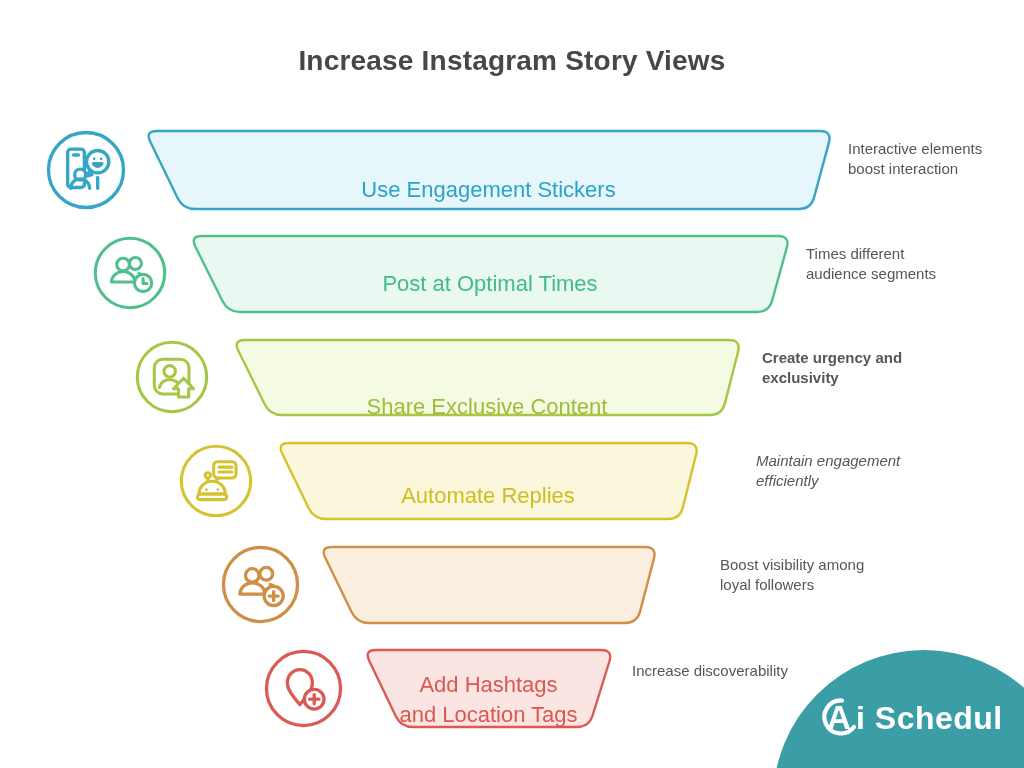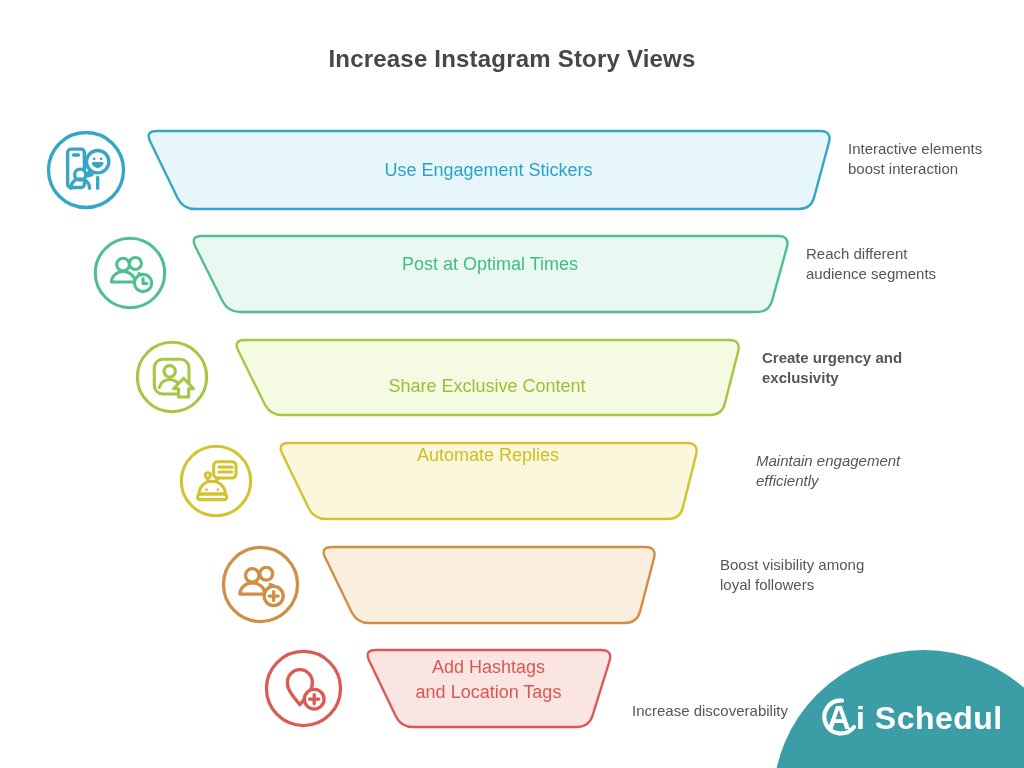--- a/index.html
+++ b/index.html
@@ -4,30 +4,31 @@
 <style>
   html,body{margin:0;padding:0;}
   body{
     width:1024px;height:768px;background:#ffffff;
     font-family:"Liberation Sans", sans-serif;
     position:relative;overflow:hidden;
   }
   .canvas{position:absolute;inset:0;}
   .title{
     position:absolute;left:0;right:0;top:45px;
-    text-align:center;font-size:24px;font-weight:700;color:#474747;
+    text-align:center;font-size:28px;font-weight:700;color:#474747;
     letter-spacing:.2px;
   }
   .row{position:absolute;inset:0;}
   .trap{position:absolute;overflow:visible;display:block;}
   .trap path{fill:var(--fill);stroke:var(--stroke);stroke-width:2.4px;}
   .label{
     position:absolute;display:flex;align-items:center;justify-content:center;
-    color:var(--text);font-size:18px;line-height:1.35;text-align:center;
+    color:var(--text);font-size:22px;line-height:1.35;text-align:center;
     white-space:pre-line;
+    margin-top:20px;
   }
   .note{
     position:absolute;width:195px;color:#565656;font-size:15px;line-height:1.32;
     white-space:pre-line;
   }
   .badge{position:absolute;color:var(--stroke);}
   .badge svg{display:block;width:100%;height:100%;}
   .icon-stroke{fill:none;stroke:currentColor;stroke-width:2;stroke-linecap:round;stroke-linejoin:round;}
   .icon-stroke-fill{fill:#ffffff;stroke:currentColor;stroke-width:2;stroke-linecap:round;stroke-linejoin:round;}
   .icon-dot{fill:currentColor;stroke:none;}
@@ -63,21 +64,21 @@
         <path class="icon-stroke" d="M28.5,20.2 Q31,23.6 33.5,20.2 Z"></path>
       </svg>
     </div>
   </div>
 
   <div class="row" style="--stroke: #4fc08d; --fill: #e9f8f0; --text: #42bc86;">
     <svg class="trap" style="left:190px;top:236px;" viewBox="0 0 600 76" width="600" height="76">
         <path d="M5.4,10.7 Q0,0 12.0,0.0 L588.0,0.0 Q600,0 596.8,11.6 L582.2,64.4 Q579,76 567.0,76.0 L50.0,76.0 Q38,76 32.6,65.3 Z"></path>
       </svg>
     <div class="label" style="left:190px;top:236px;width:600px;height:56px;">Post at Optimal Times</div>
-    <div class="note" style="left:806px;top:244px;">Reach different
+    <div class="note" style="left:806px;top:244px;">Times different
 audience segments</div>
     <div class="badge" style="left:93px;top:236px;width:74px;height:74px;">
       <svg viewBox="0 0 48 48">
         <circle class="icon-stroke" cx="24" cy="24" r="22.5"></circle>
         <circle class="icon-stroke" cx="27.5" cy="17.8" r="3.9"></circle>
         <path class="icon-stroke" d="M29.8,24.3 q4.3,0.9 4.3,4.9"></path>
         <circle class="icon-stroke-fill" cx="19.5" cy="18.5" r="4.1"></circle>
         <path class="icon-stroke-fill" d="M12,29.8 a7.6,6.8 0 0 1 15.2,0 Z"></path>
         <circle class="icon-stroke-fill" cx="32.5" cy="30.5" r="5.6"></circle>
         <path class="icon-stroke" d="M32.5,27.6 V30.8 H35"></path>
@@ -100,21 +101,21 @@
         <path class="icon-stroke" d="M15.8,30.8 a6.8,6.3 0 0 1 13.4,0"></path>
         <path class="icon-stroke-fill" d="M31.5,24.8 L38,31.6 H34.8 V37 H28.2 V31.6 H25 Z"></path>
       </svg>
     </div>
   </div>
 
   <div class="row" style="--stroke: #d4c32f; --fill: #fbf7dc; --text: #d0bd1f;">
     <svg class="trap" style="left:277px;top:443px;" viewBox="0 0 422 76" width="422" height="76">
         <path d="M5.3,10.8 Q0,0 12.0,0.0 L410.0,0.0 Q422,0 419.1,11.6 L405.9,64.4 Q403,76 391.0,76.0 L49.0,76.0 Q37,76 31.7,65.2 Z"></path>
       </svg>
-    <div class="label" style="left:277px;top:417px;width:422px;height:76px;">Automate Replies</div>
+    <div class="label" style="left:277px;top:438px;width:422px;height:76px;">Automate Replies</div>
     <div class="note" style="left:756px;top:451px;font-style:italic;">Maintain engagement
 efficiently</div>
     <div class="badge" style="left:179px;top:444px;width:74px;height:74px;">
       <svg viewBox="0 0 48 48">
         <circle class="icon-stroke" cx="24" cy="24" r="22.5"></circle>
         <rect class="icon-stroke-fill" x="22.5" y="11.5" width="14.5" height="10.5" rx="2.5"></rect>
         <line class="icon-stroke" x1="26" y1="15" x2="34.3" y2="15"></line>
         <line class="icon-stroke" x1="26" y1="18.2" x2="34.3" y2="18.2"></line>
         <path class="icon-stroke" d="M25.5,22.2 L22.4,25.8"></path>
         <circle class="icon-stroke" cx="18.7" cy="20.3" r="1.7"></circle>
@@ -145,21 +146,21 @@
       </svg>
     </div>
   </div>
 
   <div class="row" style="--stroke: #d95b53; --fill: #fbe5e3; --text: #d95850;">
     <svg class="trap" style="left:364px;top:650px;" viewBox="0 0 249 77" width="249" height="77">
         <path d="M5.2,10.8 Q0,0 12.0,0.0 L237.0,0.0 Q249,0 245.4,11.5 L228.6,65.5 Q225,77 213.0,77.0 L49.0,77.0 Q37,77 31.8,66.2 Z"></path>
       </svg>
     <div class="label" style="left:364px;top:650px;width:249px;height:59px;">Add Hashtags
 and Location Tags</div>
-    <div class="note" style="left:632px;top:661px;margin-top:40px;">Increase discoverability</div>
+    <div class="note" style="left:632px;top:661px;">Increase discoverability</div>
     <div class="badge" style="left:264px;top:649px;width:79px;height:79px;">
       <svg viewBox="0 0 48 48">
         <circle class="icon-stroke" cx="24" cy="24" r="22.5"></circle>
         <path class="icon-stroke" d="M21.8,33.8 C17.2,28.3 14.2,24.7 14.2,20.6 a7.6,8.1 0 0 1 15.2,0 c0,4.1-3,7.7-7.6,13.2 z"></path>
         <circle class="icon-stroke-fill" cx="30.5" cy="30.5" r="6"></circle>
         <path class="icon-stroke" d="M30.5,27.7 V33.3 M27.7,30.5 H33.3"></path>
       </svg>
     </div>
   </div>
 

